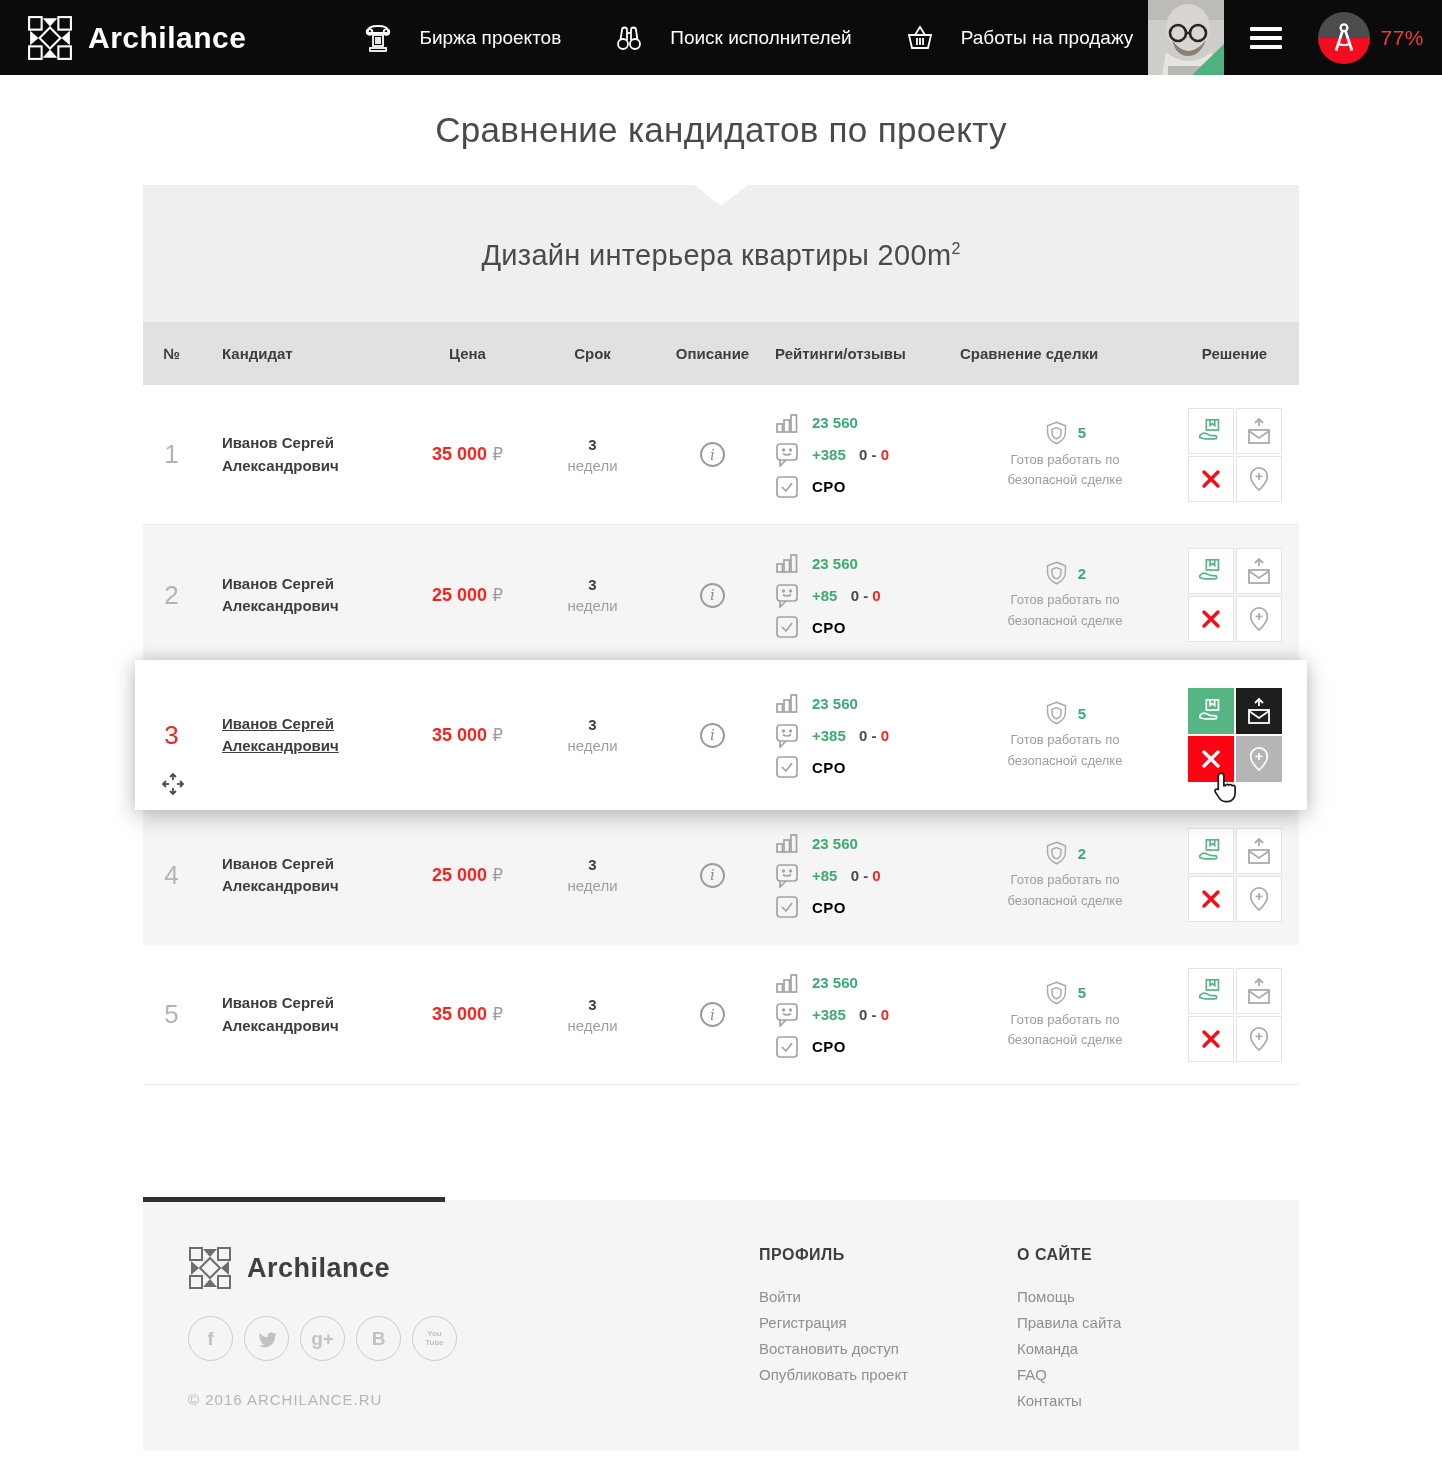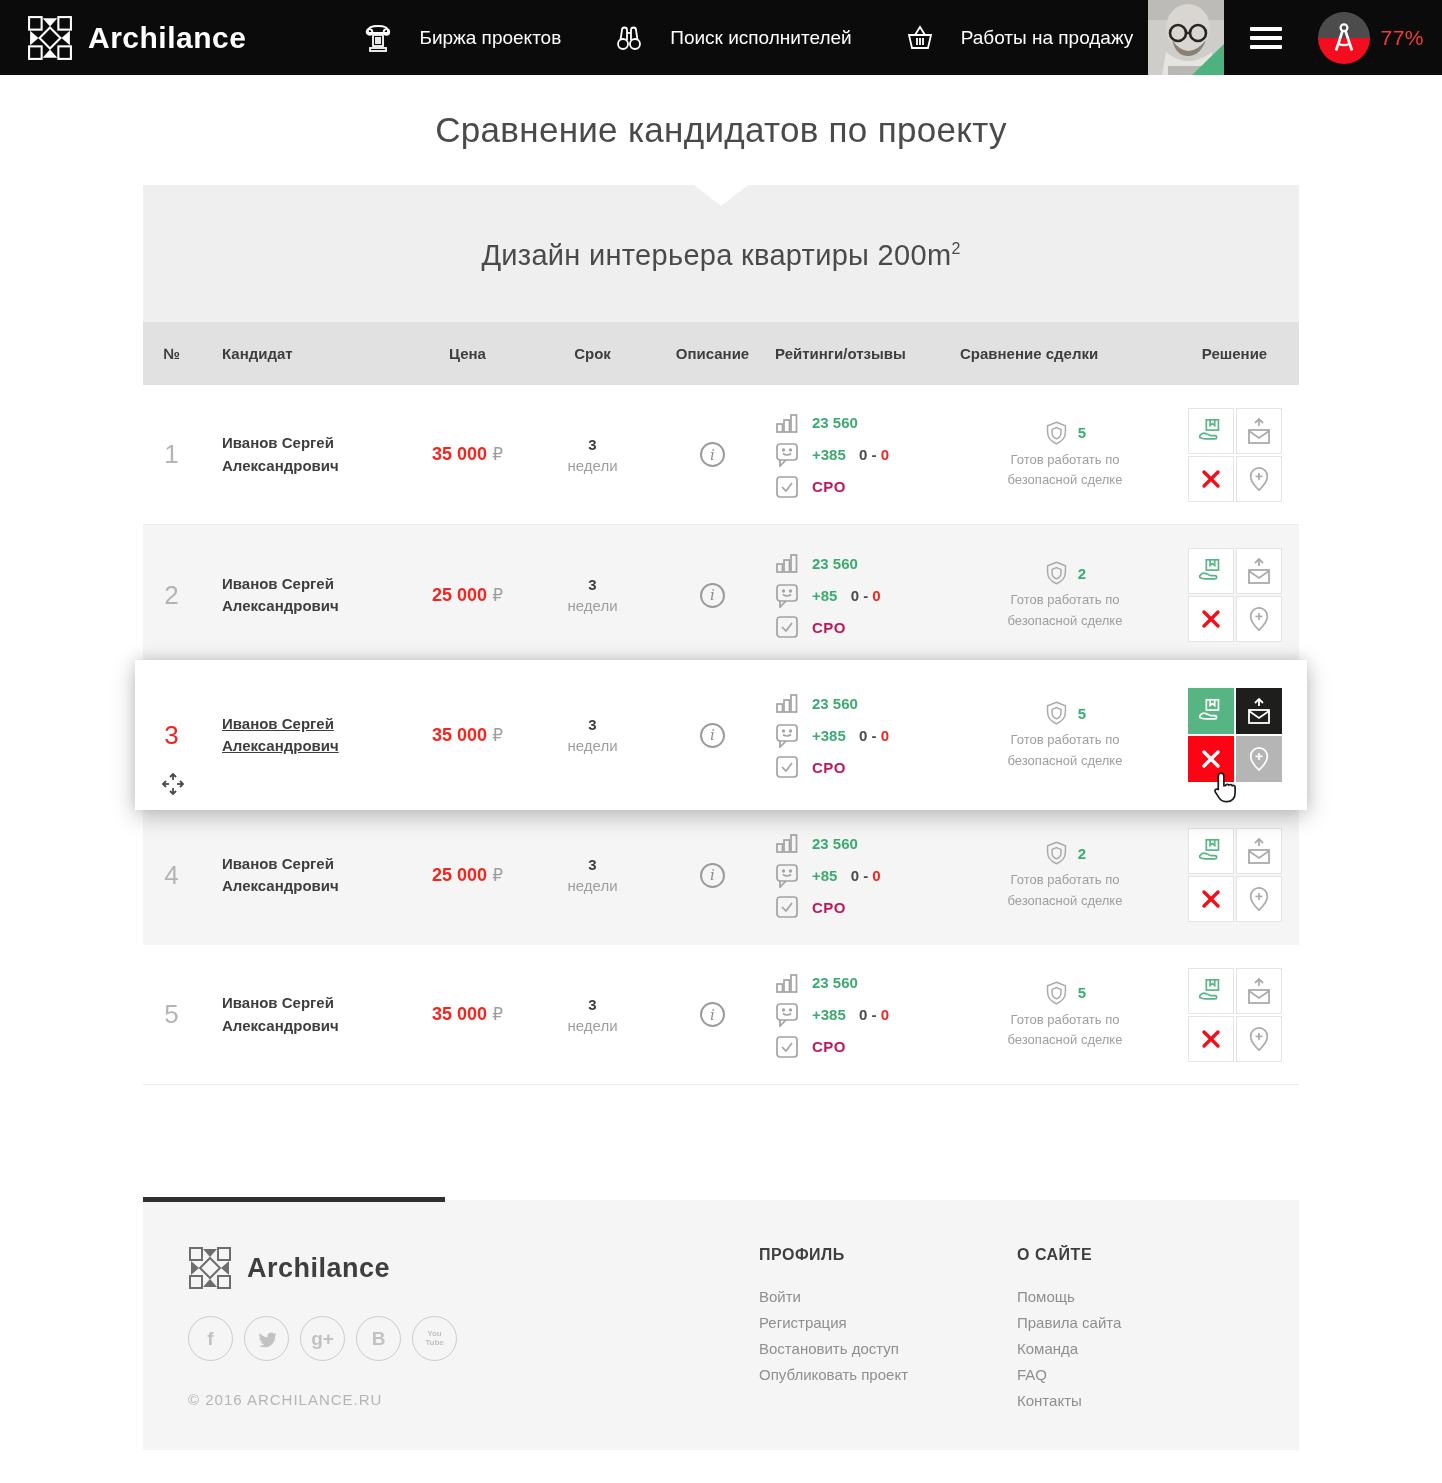--- a/index.html
+++ b/index.html
@@ -47,21 +47,21 @@
   .c-term .tv { font-size:15px; font-weight:bold; color:#3e3e3e; }
   .c-term .tu { font-size:15px; color:#9e9e9e; }
   .c-desc { text-align:center; }
   .info-ic { display:inline-flex; width:25px; height:25px; border:2px solid #9b9b9b; border-radius:50%;
     align-items:center; justify-content:center; color:#8f8f8f; cursor:pointer;
     font-family:"DejaVu Serif",serif; font-style:italic; font-size:15px; }
   .c-rate { display:flex; flex-direction:column; gap:6px; }
   .rline { display:flex; align-items:center; height:26px; }
   .rline svg { flex:none; }
   .rline .rtxt { margin-left:13px; font-size:15px; font-weight:bold; white-space:nowrap; }
-  .grn { color:#3cab72; } .red { color:#f2251f; } .drk { color:#4a4a4a; } .sro { color:#be185d; letter-spacing:.5px; }
+  .grn { color:#3cab72; } .red { color:#f2251f; } .drk { color:#4a4a4a; } .sro { color:#000000; letter-spacing:.5px; }
   .rsp { margin-left:9px; }
   .c-deal { text-align:center; }
   .deal-head { display:flex; align-items:center; justify-content:center; gap:9px; }
   .deal-count { font-size:15px; font-weight:bold; color:#3cab72; }
   .deal-text { margin:3px auto 0; width:160px; font-size:13px; color:#9e9e9e; line-height:1.55; }
   .c-dec { display:flex; justify-content:center; }
   .dec-grid { display:grid; grid-template-columns:46px 46px; grid-template-rows:46px 46px; gap:2px; }
   .dbtn { background:#fff; border:1px solid #e4e4e4; display:flex; align-items:center; justify-content:center; cursor:pointer; }
   .dbtn.b-deal { color:#57b583; } .dbtn.b-mail { color:#ababab; } .dbtn.b-x { color:#f50d17; } .dbtn.b-pin { color:#ababab; }
 

